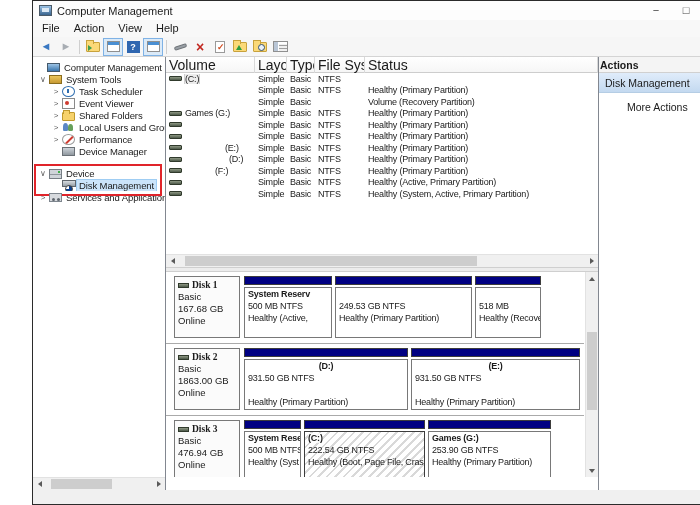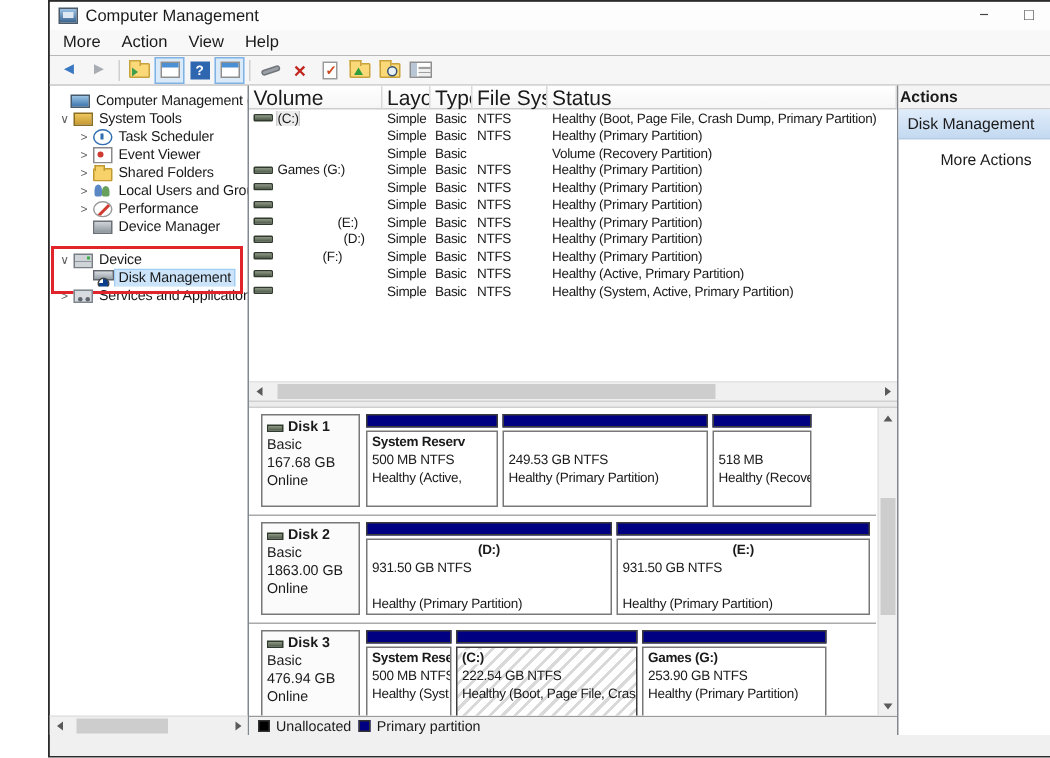--- a/index.html
+++ b/index.html
@@ -122,21 +122,21 @@
   .vol-icon { width:13px; height:5px; flex:0 0 13px; background:linear-gradient(#8e9884,#4e5a4a); border:1px solid #303a2c; border-radius:1px; }
   .vol-name.focused { background:#ececec; outline:1px solid #cfcfcf; }
   .splitter { height:5px; background:#ececec; border-top:1px solid #cfcfcf; border-bottom:1px solid #cfcfcf; }
 
   
   .diskview { height:205px; position:relative; overflow:hidden; background:#fff; }
   .disk-rows { position:absolute; left:0; right:14px; top:0; bottom:0; overflow:hidden; }
   .disk-row { position:relative; height:72px; border-bottom:1px solid #aaa; }
   .disk-label { position:absolute; left:8px; top:4px; width:66px; height:62px; border:1px solid #787878;
                 background:#fbfbfb; padding:2px 3px; font-size:9.5px; line-height:12px; white-space:nowrap; overflow:hidden; }
-  .disk-title { font-weight:bold; display:flex; align-items:center; gap:3px; }
+  .disk-title { font-weight:bold; display:flex; align-items:center; gap:3px;font-family:Liberation Serif, serif; }
   .disk-dash { width:11px; height:5px; background:linear-gradient(#8e9884,#4e5a4a); border:1px solid #303a2c; }
   .partitions { position:absolute; left:78px; top:4px; height:62px; display:flex; gap:3px; }
   .part { display:flex; flex-direction:column; }
   .part-bar { height:9px; border:1px solid #3c3c3c; }
   .part-body { flex:1; margin-top:2px; border:1px solid #787878; background:#fff; padding:0 3px; font-size:9px;
                letter-spacing:-0.2px; line-height:12px; white-space:nowrap; overflow:hidden; }
   .part-body.hatched { background:repeating-linear-gradient(135deg, #ffffff 0 4px, #d9d9d9 4px 6px); border-color:#3c3c3c; }
   .part-name { font-weight:bold; height:12px; display:block; }
   .part-body.center .part-name { text-align:center; }
   .part-body.hatched .part-name span { background:rgba(255,255,255,.75); }
@@ -165,21 +165,21 @@
     <span class="app-icon"></span>
     <span class="title-text">Computer Management</span>
     <div class="win-controls">
         <span class="win-btn">−</span>
         <span class="win-btn">□</span>
         <span class="win-btn">×</span>
       </div>
   </div>
 
   <div class="menubar">
-      <span class="menu-item">More</span>
+      <span class="menu-item">File</span>
       <span class="menu-item">Action</span>
       <span class="menu-item">View</span>
       <span class="menu-item">Help</span>
     </div>
 
   <div class="toolbar">
       <div class="tbtn back-icon">
         <span class="glyph">◄</span>
       </div>
       <div class="tbtn forward-icon">
@@ -304,21 +304,20 @@
           </div>
         <div id="volume-rows">
             <div class="vgrid vrow">
     <div class="cell vol-cell">
                 <span class="vol-icon"></span>
                 <span class="vol-name focused">(C:)</span>
               </div>
     <div class="cell">Simple</div>
     <div class="cell">Basic</div>
     <div class="cell">NTFS</div>
-    <div class="cell">Healthy (Boot, Page File, Crash Dump, Primary Partition)</div>
   </div>
             <div class="vgrid vrow">
     <div class="cell vol-cell">
                 <span class="vol-icon" style="visibility: hidden;"></span>
                 <span class="vol-name"></span>
               </div>
     <div class="cell">Simple</div>
     <div class="cell">Basic</div>
     <div class="cell">NTFS</div>
     <div class="cell">Healthy (Primary Partition)</div>
@@ -540,30 +539,20 @@
               <span class="arr arr-u"></span>
             </div>
           <div class="sb-track">
               <div class="sb-thumb"></div>
             </div>
           <div class="sb-btn">
               <span class="arr arr-d"></span>
             </div>
         </div>
       </div>
-      <div class="legend">
-          <span class="legend-item" style="display:flex;align-items:center;gap:4px;">
-    <span class="legend-swatch" style="background: rgb(0, 0, 0);"></span>
-    <span class="legend-label">Unallocated</span>
-  </span>
-          <span class="legend-item" style="display:flex;align-items:center;gap:4px;">
-    <span class="legend-swatch" style="background: rgb(0, 0, 130);"></span>
-    <span class="legend-label">Primary partition</span>
-  </span>
-        </div>
     </div>
 
     <div class="actions">
       <div class="actions-header">Actions</div>
       <div class="action-group">
         <span class="lbl">Disk Management</span>
         <span class="arr arr-u"></span>
       </div>
       <div class="action-more">
         <span class="lbl">More Actions</span>

